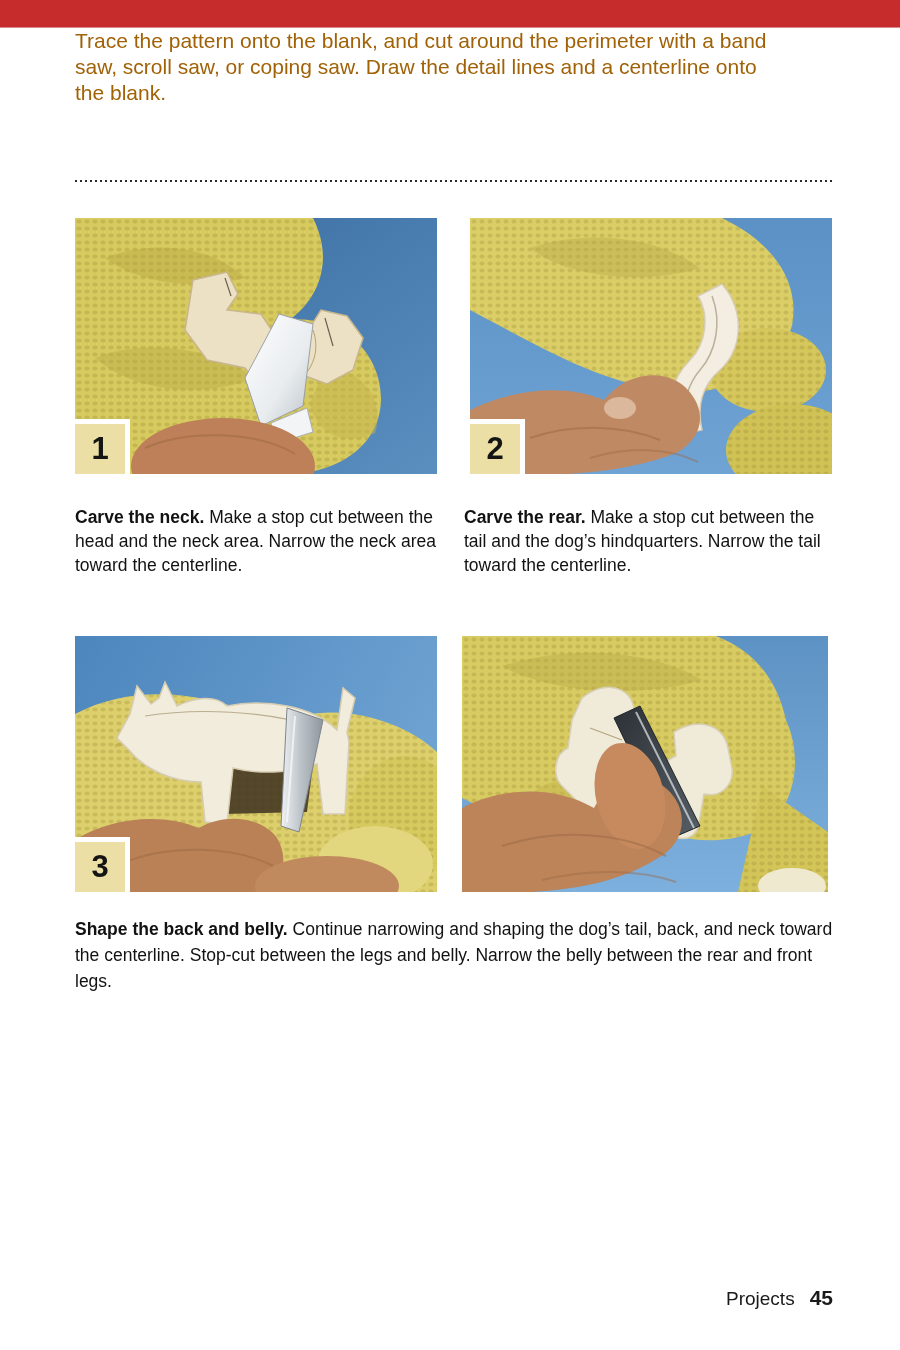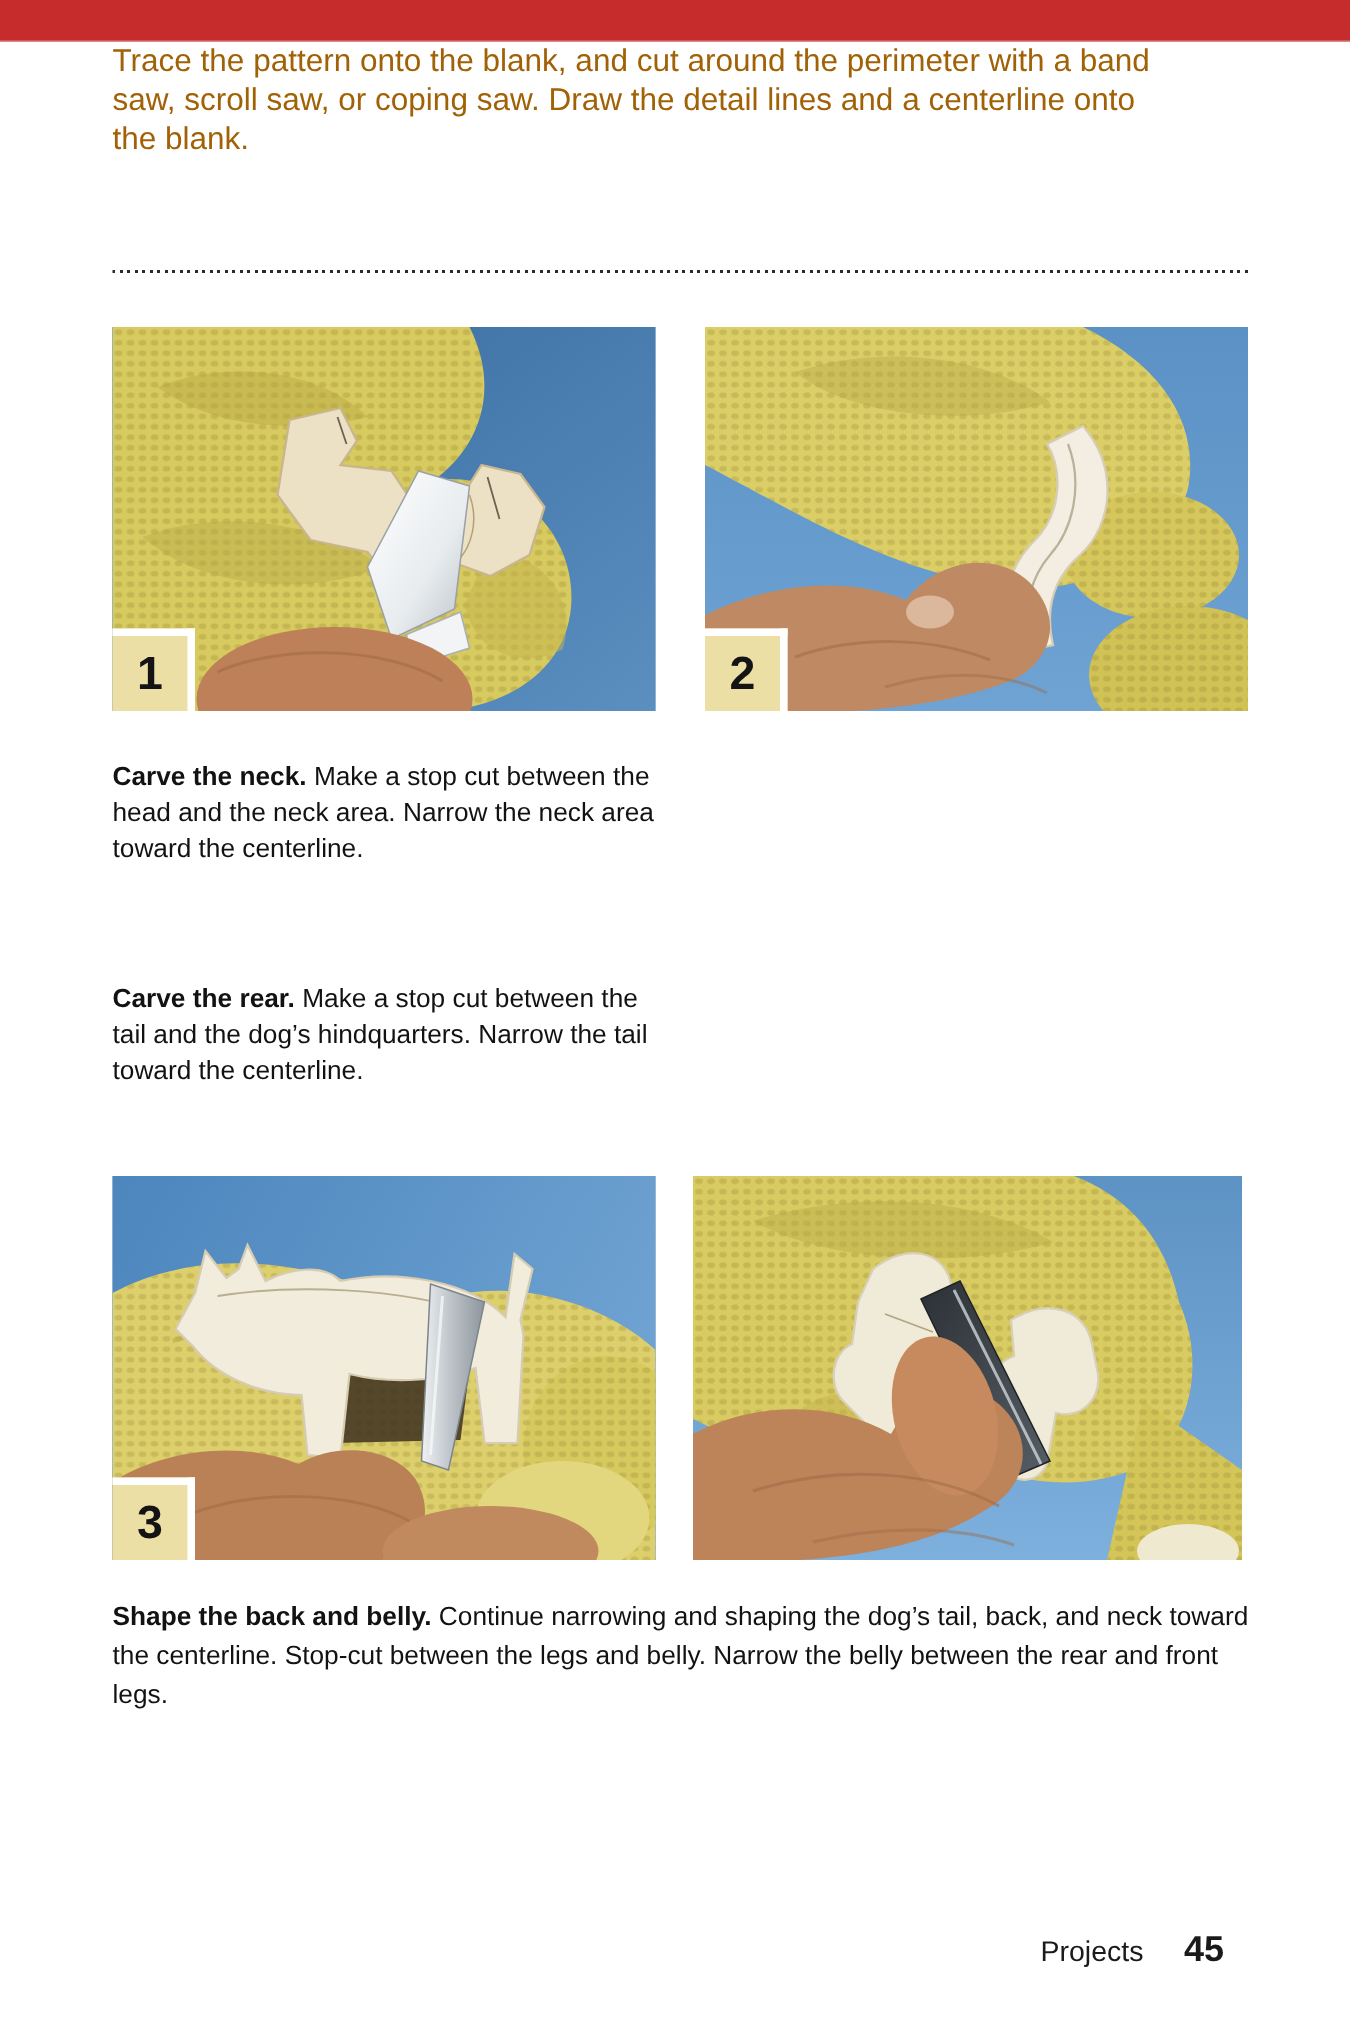--- a/index.html
+++ b/index.html
@@ -27,29 +27,29 @@
   .photo-row.row2{gap:25px;margin-top:42px;}
   .photo{position:relative;width:362px;height:256px;background:#4c7fae;}
   .photo.wide{width:366px;}
   .photo svg{display:block;width:100%;height:100%;}
   .badge{
     position:absolute;left:0;bottom:0;width:50px;height:50px;
     background:#ecdfa5;border-top:5px solid #fff;border-right:5px solid #fff;
     display:flex;align-items:center;justify-content:center;
     font-weight:700;font-size:31px;color:#141414;
   }
-  .caption-row{display:flex;gap:41px;margin-top:13px;flex-direction:column;}
+  .caption-row{display:flex;gap:27px;margin-top:13px;}
   .caption{width:362px;font-size:17.5px;line-height:24px;color:#121212;}
   .caption b{font-weight:700;}
   .caption-full{margin-top:24px;max-width:758px;font-size:17.5px;line-height:26px;color:#121212;}
   .footer{
-    position:absolute;top:1286px;right:84px;display:flex;align-items:baseline;gap:27px;
+    position:absolute;top:1286px;right:67px;display:flex;align-items:baseline;gap:15px;
   }
   .footer .section{font-size:19px;color:#1a1a1a;}
-  .footer .pagenum{font-size:24px;font-weight:700;color:#1a1a1a;}
+  .footer .pagenum{font-size:21px;font-weight:700;color:#1a1a1a;}
 </style>
 </head>
 <body>
 
 <div class="top-bar"></div>
 
 <div class="page-body">
 
   <p class="intro">Trace the pattern onto the blank, and cut around the perimeter with a band saw, scroll saw, or coping saw. Draw the detail lines and a centerline onto the blank.</p>
 

